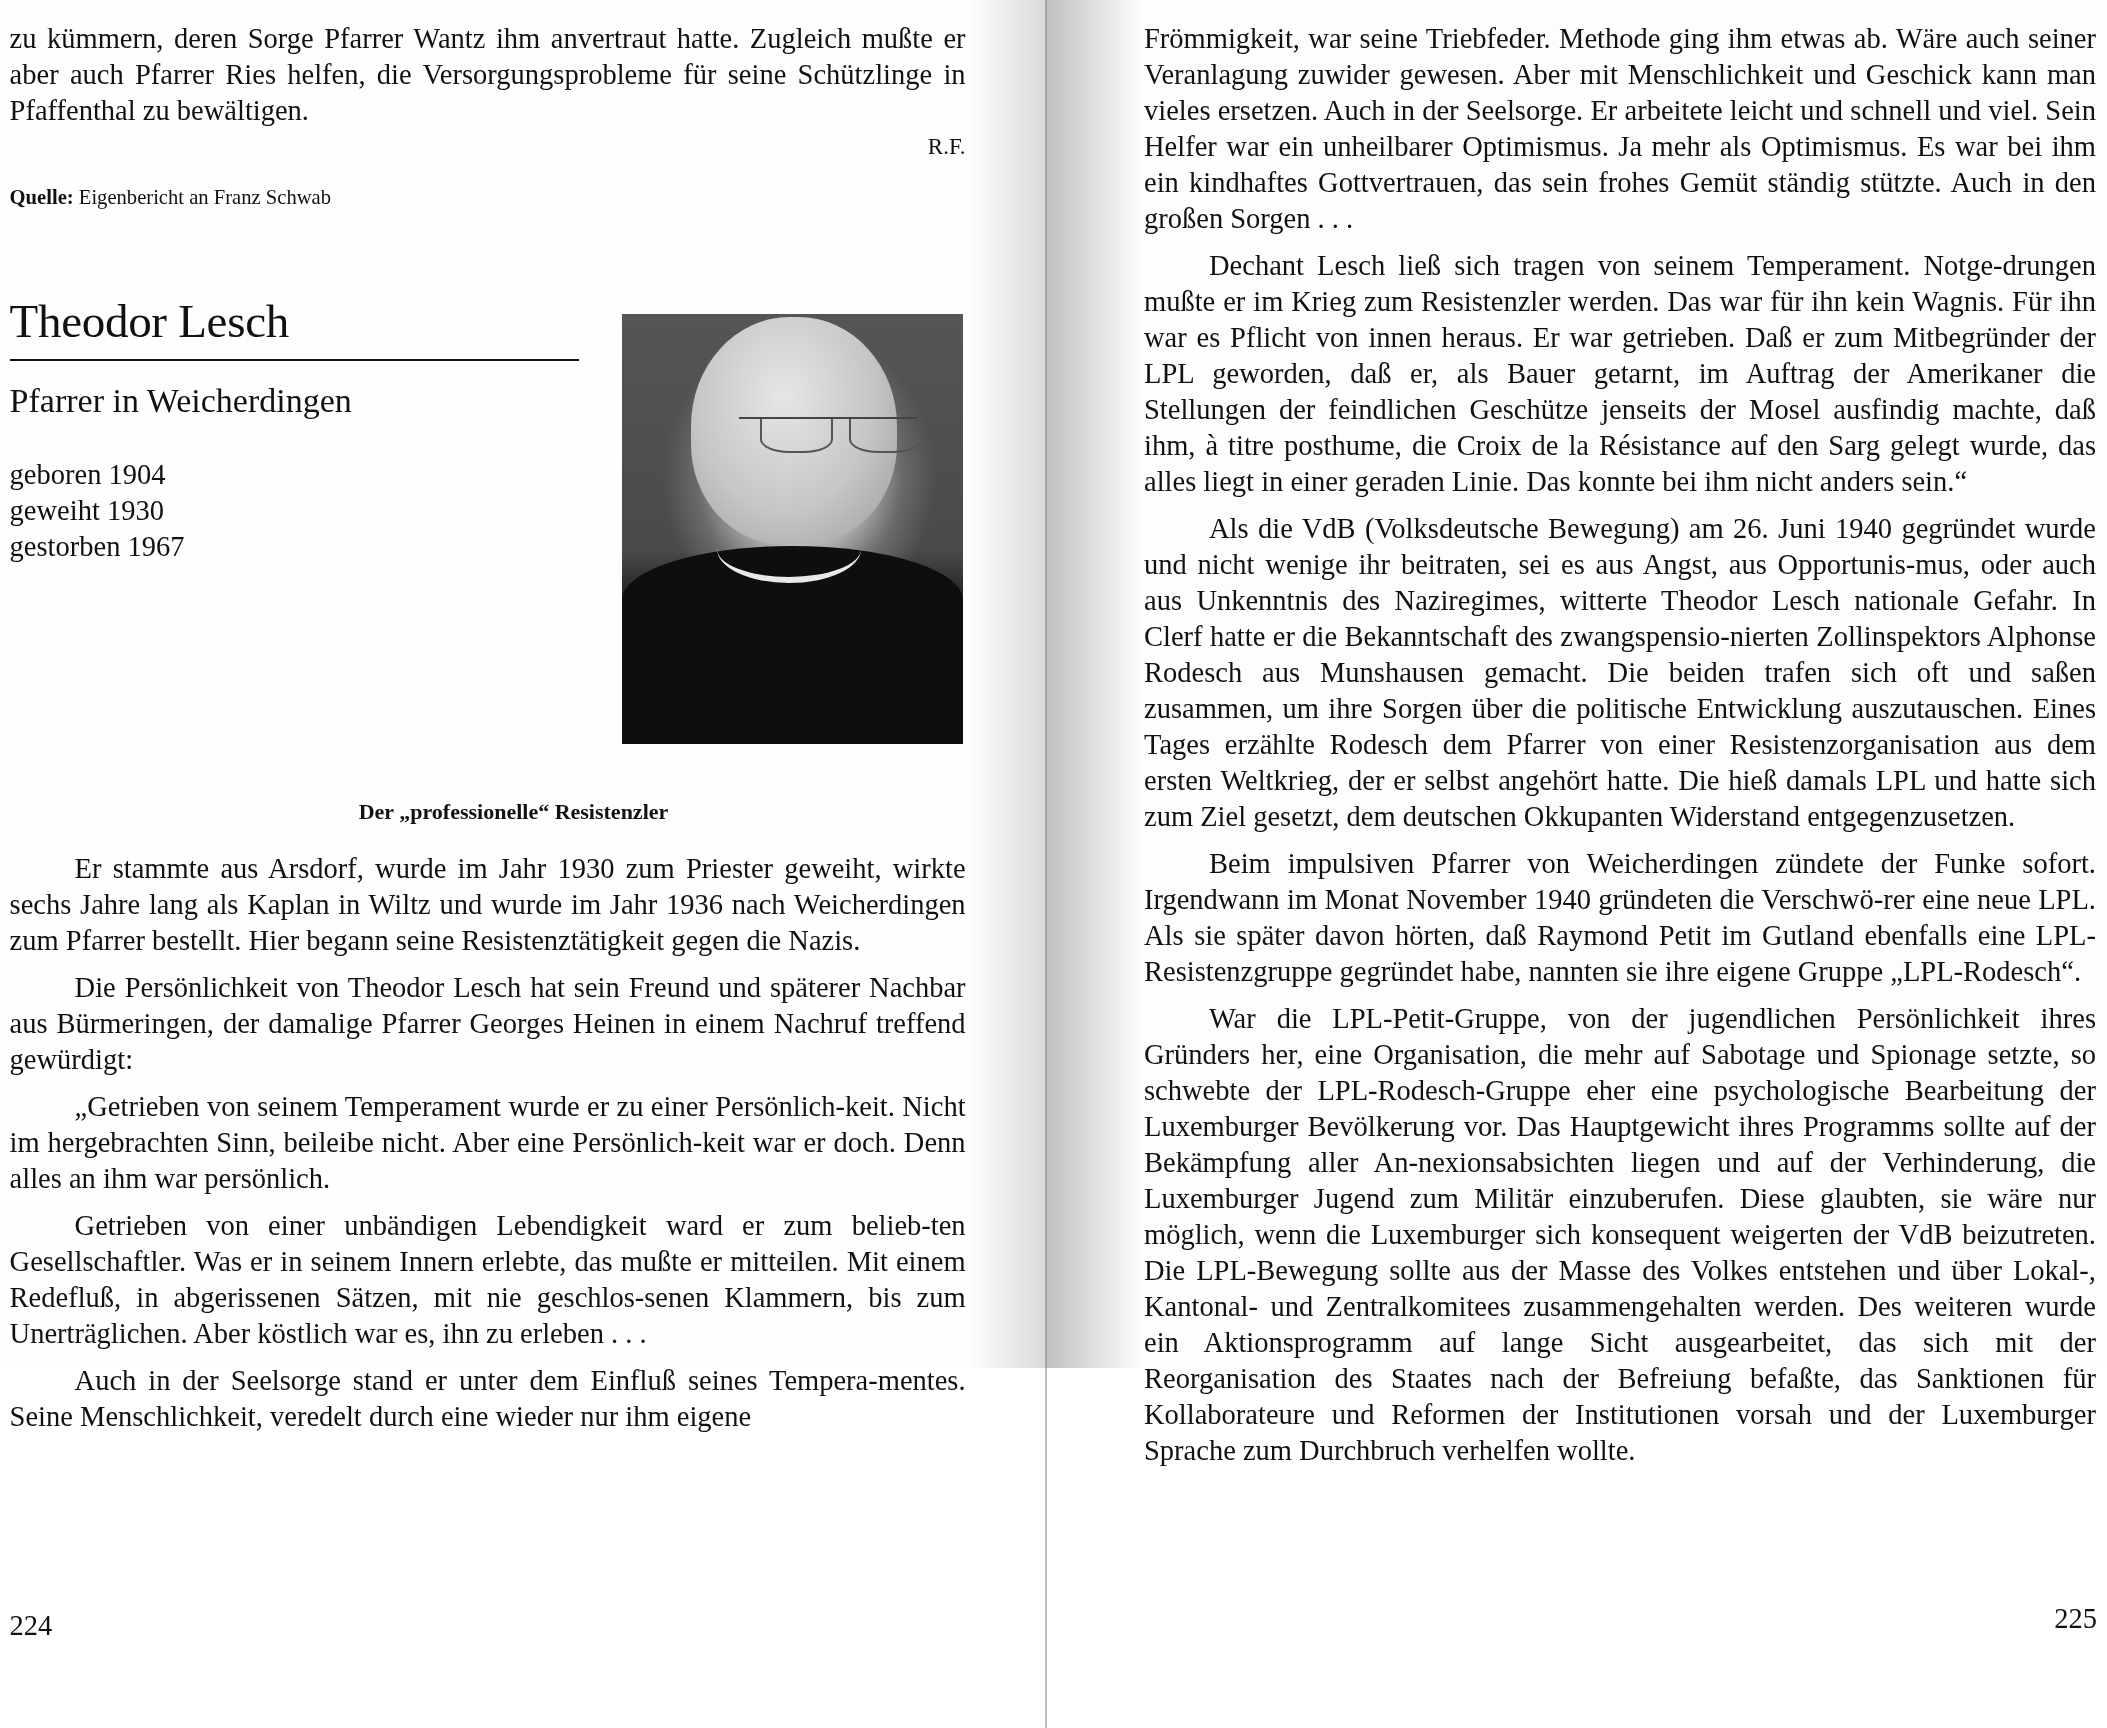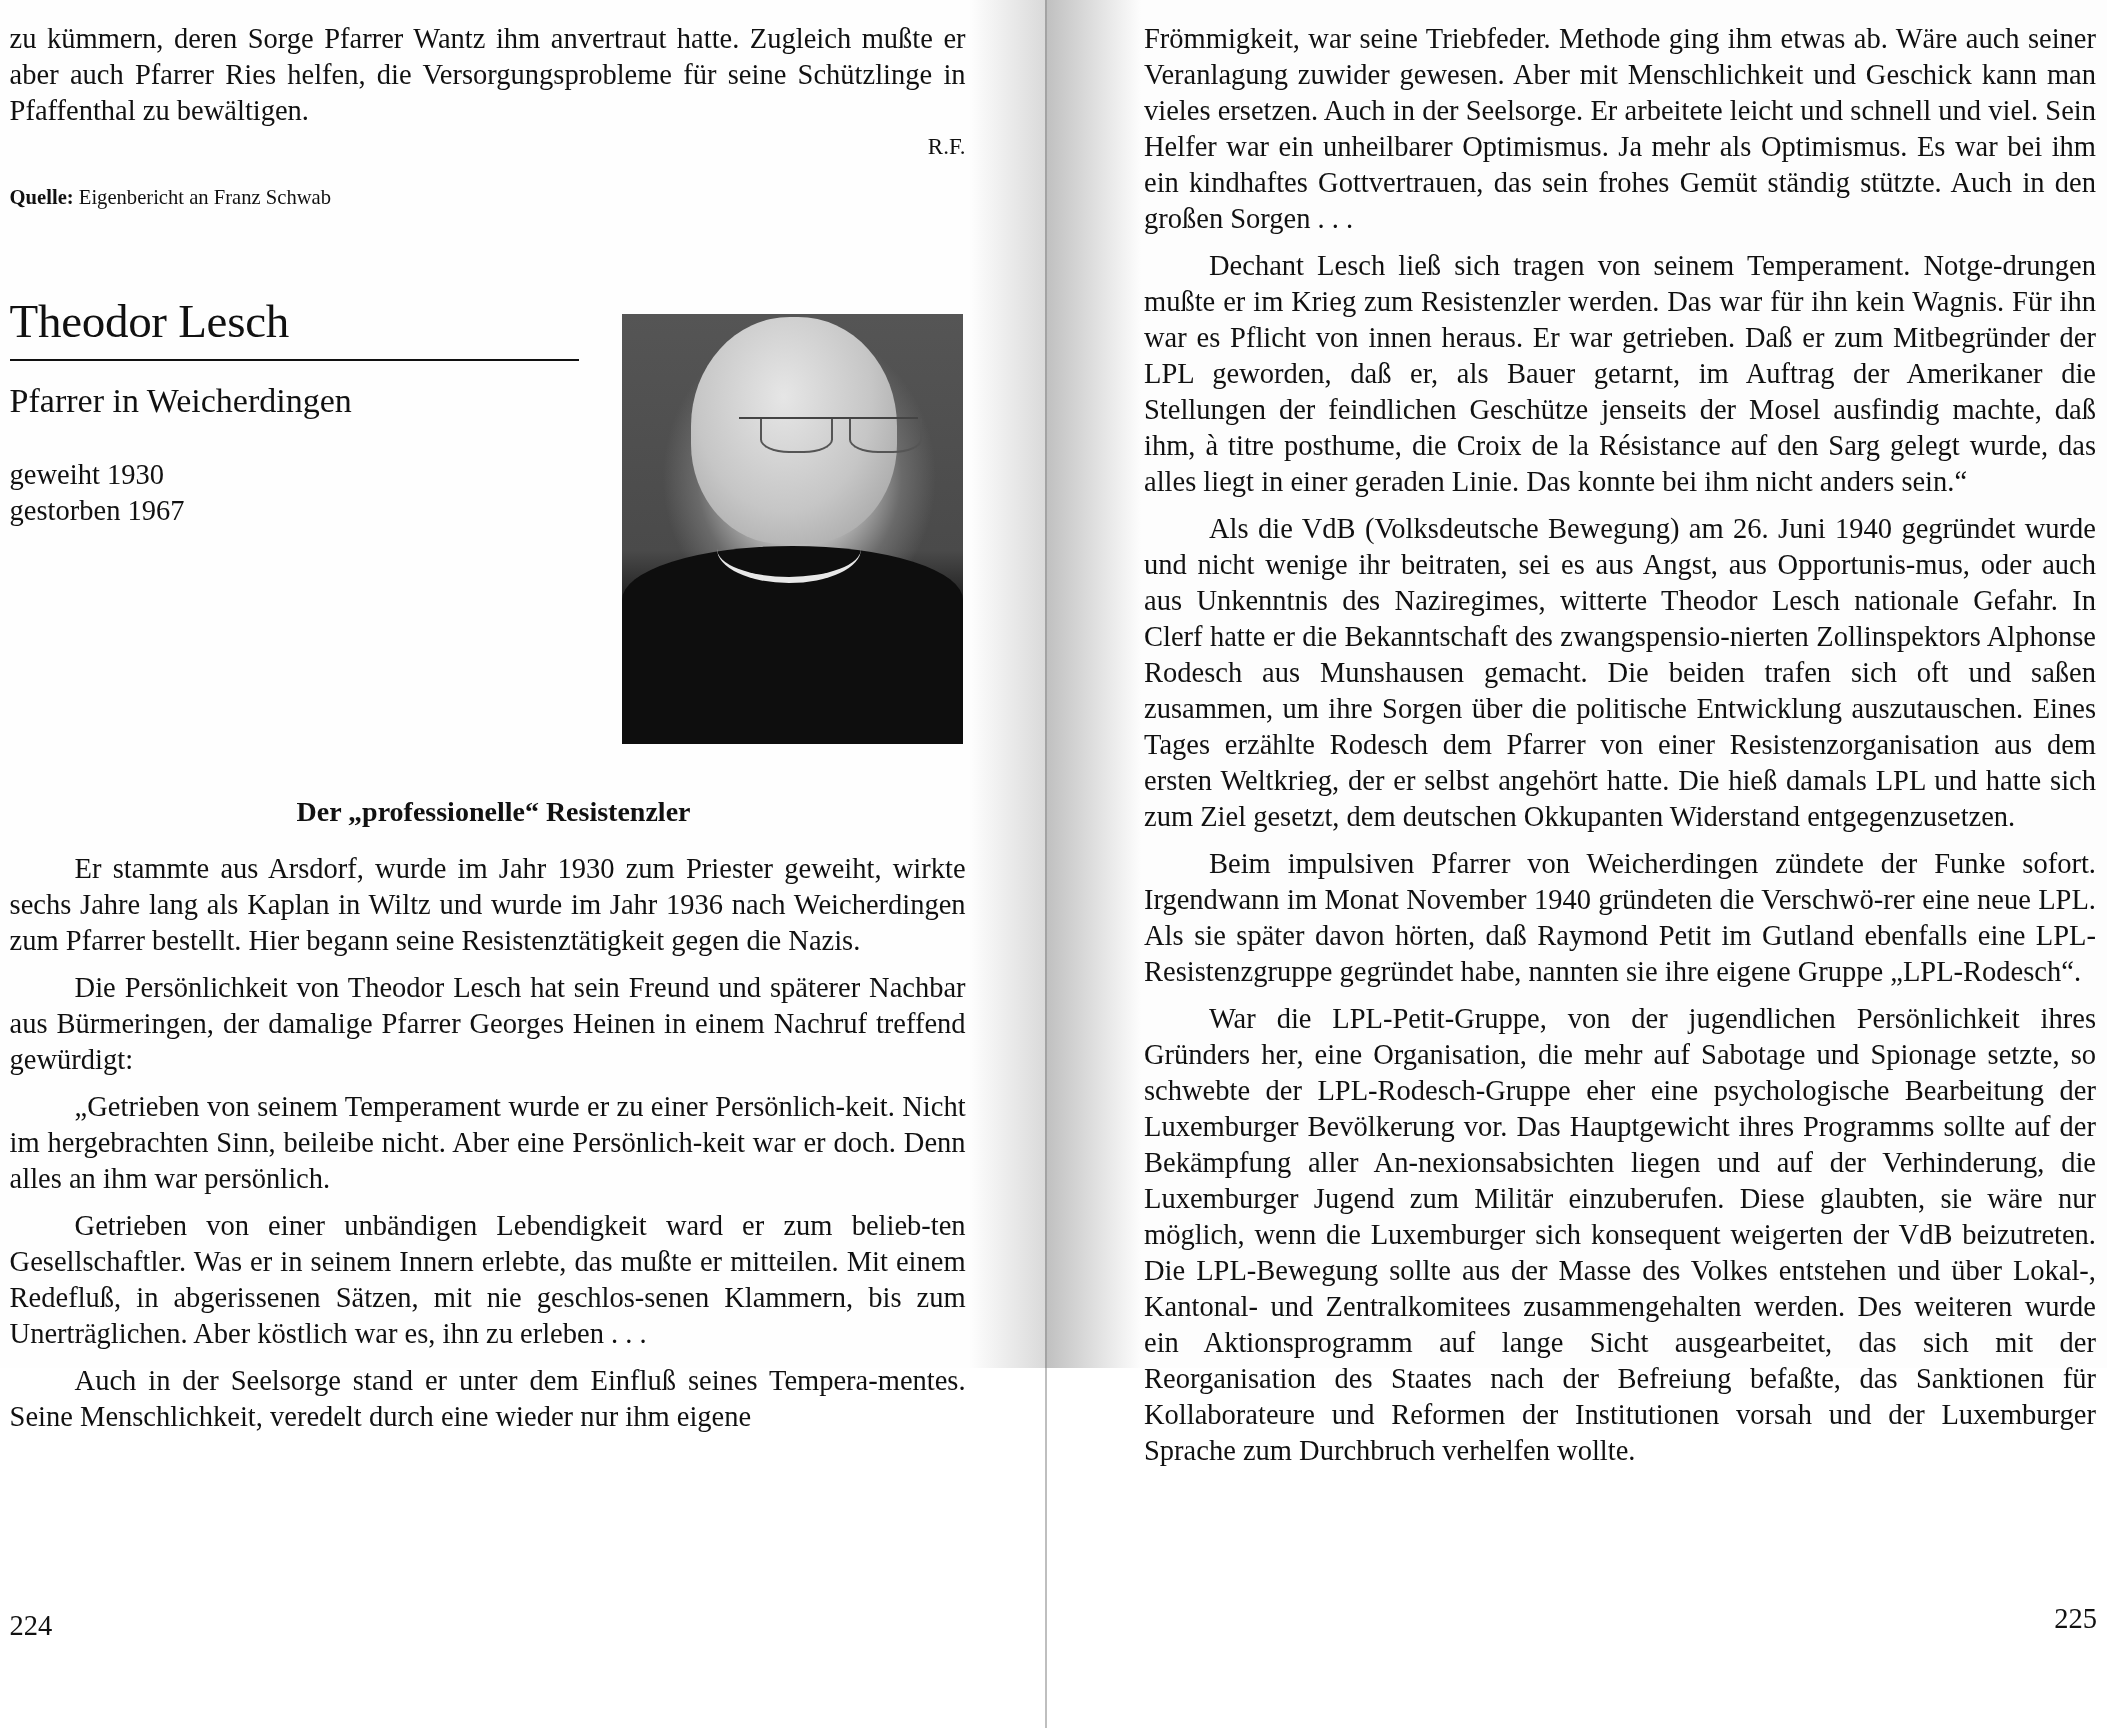--- a/index.html
+++ b/index.html
@@ -72,22 +72,22 @@
     border-top: 2.1px solid #444;
   }
   .portrait .glasses::before, .portrait .glasses::after {
     content: ""; position: absolute; top: 0; width: 69px; height: 32px;
     border: 2.1px solid #555; border-radius: 0 0 40% 40%; border-top: none;
   }
   .portrait .glasses::before { left: 20.6px; }
   .portrait .glasses::after { left: 110px; }
 
   .section-title {
-    position: absolute; left: 12px; top: 791px; width: 963px; text-align: center;
-    font-size: 28px; line-height: 41px; font-weight: bold; margin: 0;
+    position: absolute; left: 0; top: 791px; width: 963px; text-align: center;
+    font-size: 22px; line-height: 41px; font-weight: bold; margin: 0; padding-left: 32px;
   }
   .left-body { position: absolute; left: 9.6px; top: 851px; width: 956px; }
 
   .page-number { position: absolute; font-size: 28.5px; line-height: 34px; top: 1609px; }
   .page-number.left { left: 9.6px; }
   .page-number.right { right: 11px; top: 1602px; }
 </style>
 </head>
 <body>
 
@@ -103,20 +103,21 @@
         <b>Quelle:</b>
         <span>Eigenbericht an Franz Schwab</span>
       </p>
     </div>
 
     <div class="profile">
       <h1 class="name">Theodor Lesch</h1>
       <hr class="rule">
       <div class="role">Pfarrer in Weicherdingen</div>
       <div class="vitals">
+        <div>geboren 1904</div>
         <div>geweiht 1930</div>
         <div>gestorben 1967</div>
       </div>
     </div>
 
     <div class="portrait" title="Portrait photo of Theodor Lesch">
       <div class="robe"></div>
       <div class="head"></div>
       <div class="glasses"></div>
       <div class="collar"></div>

